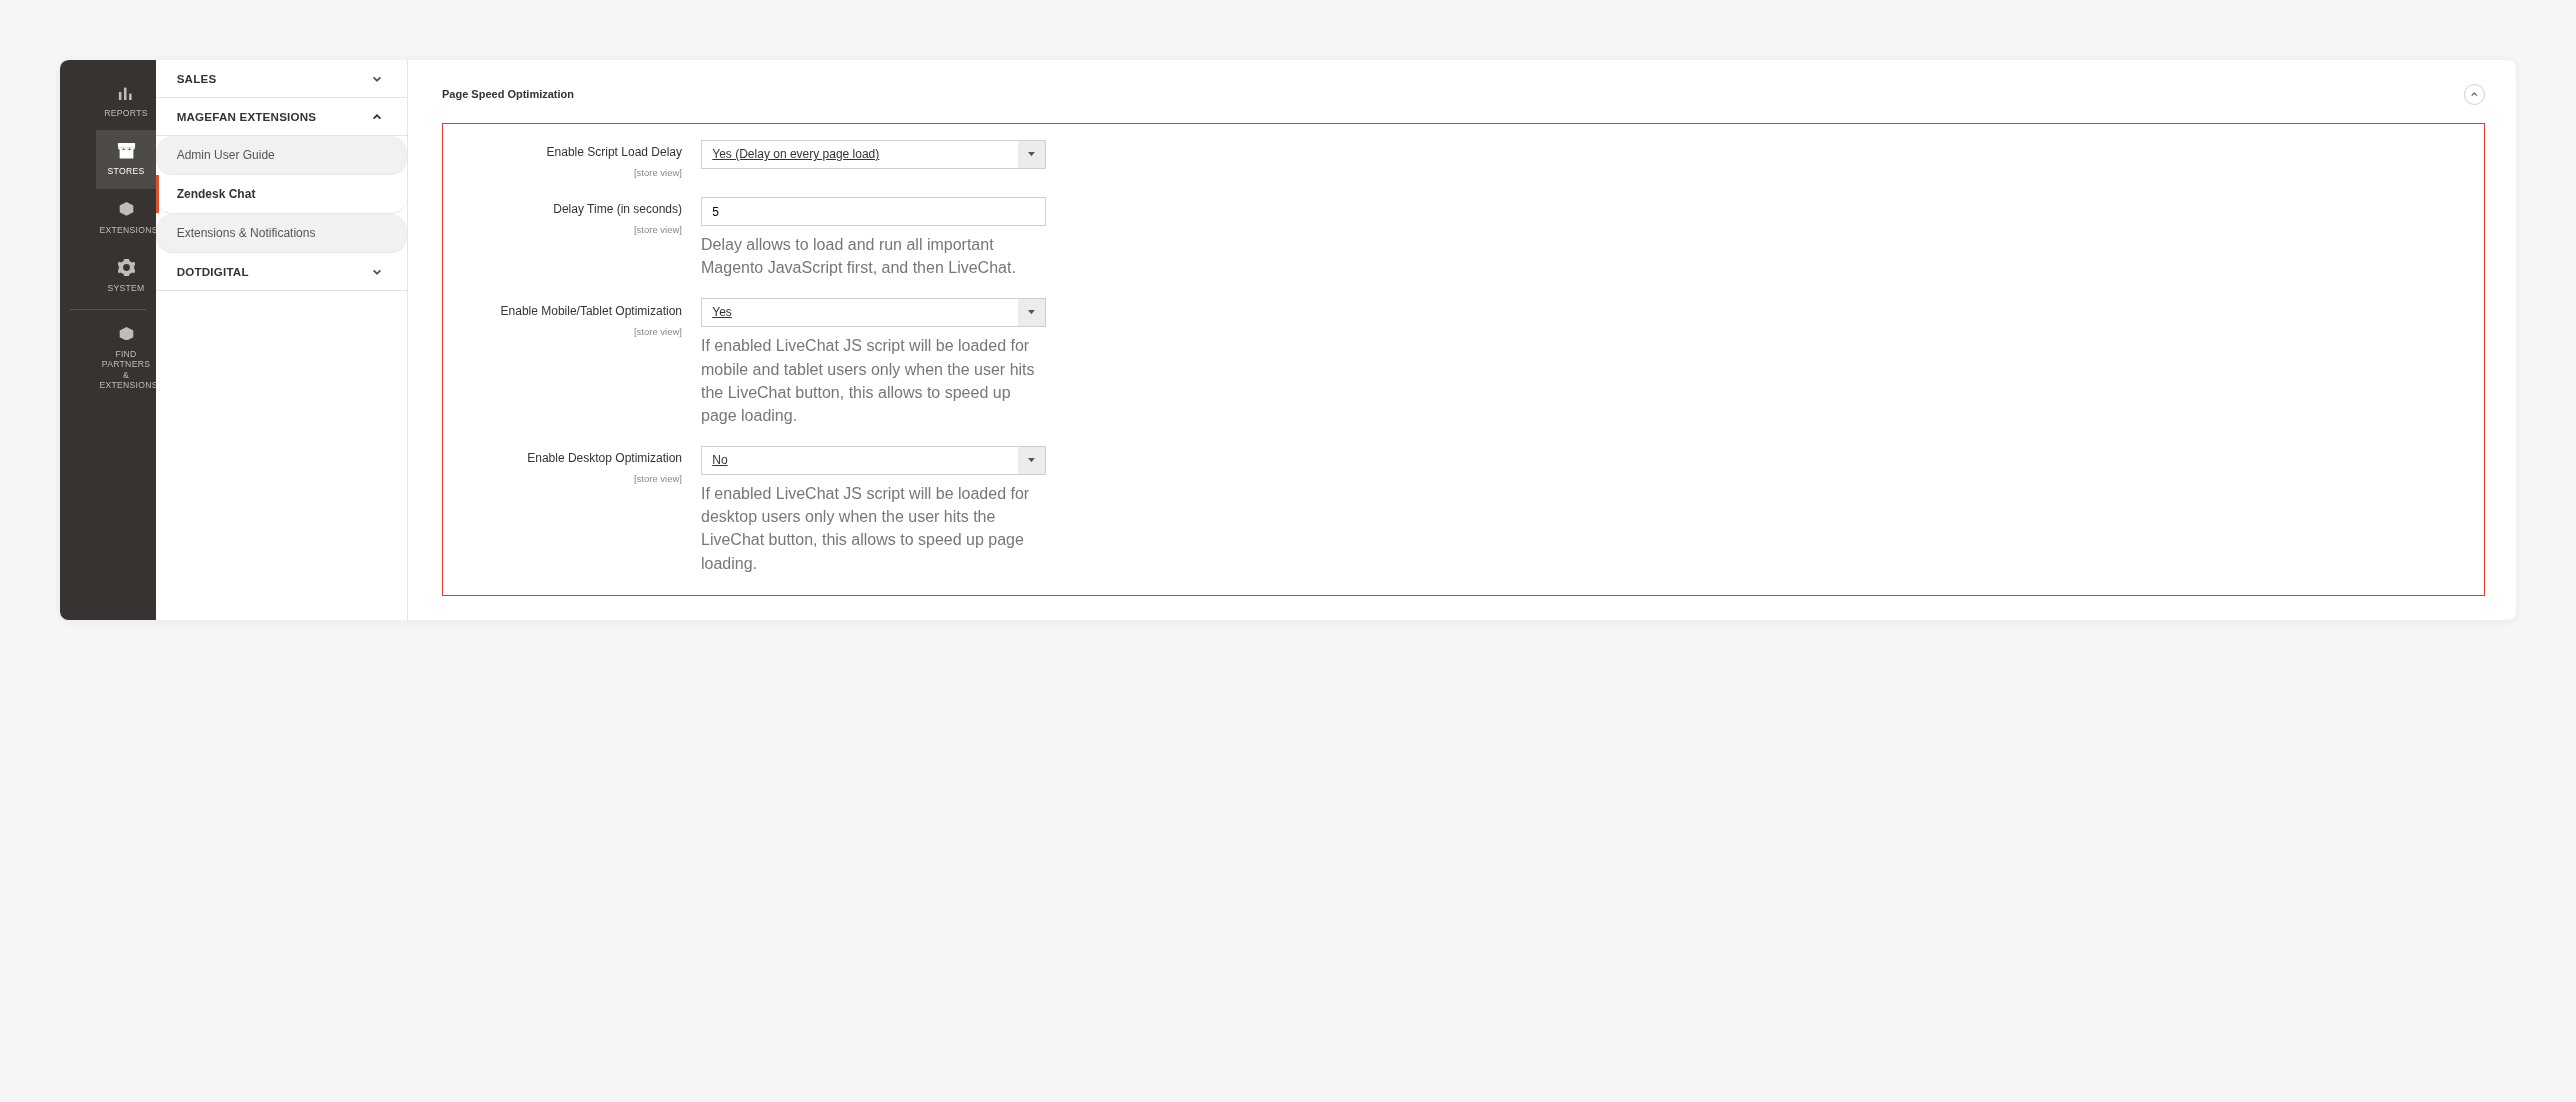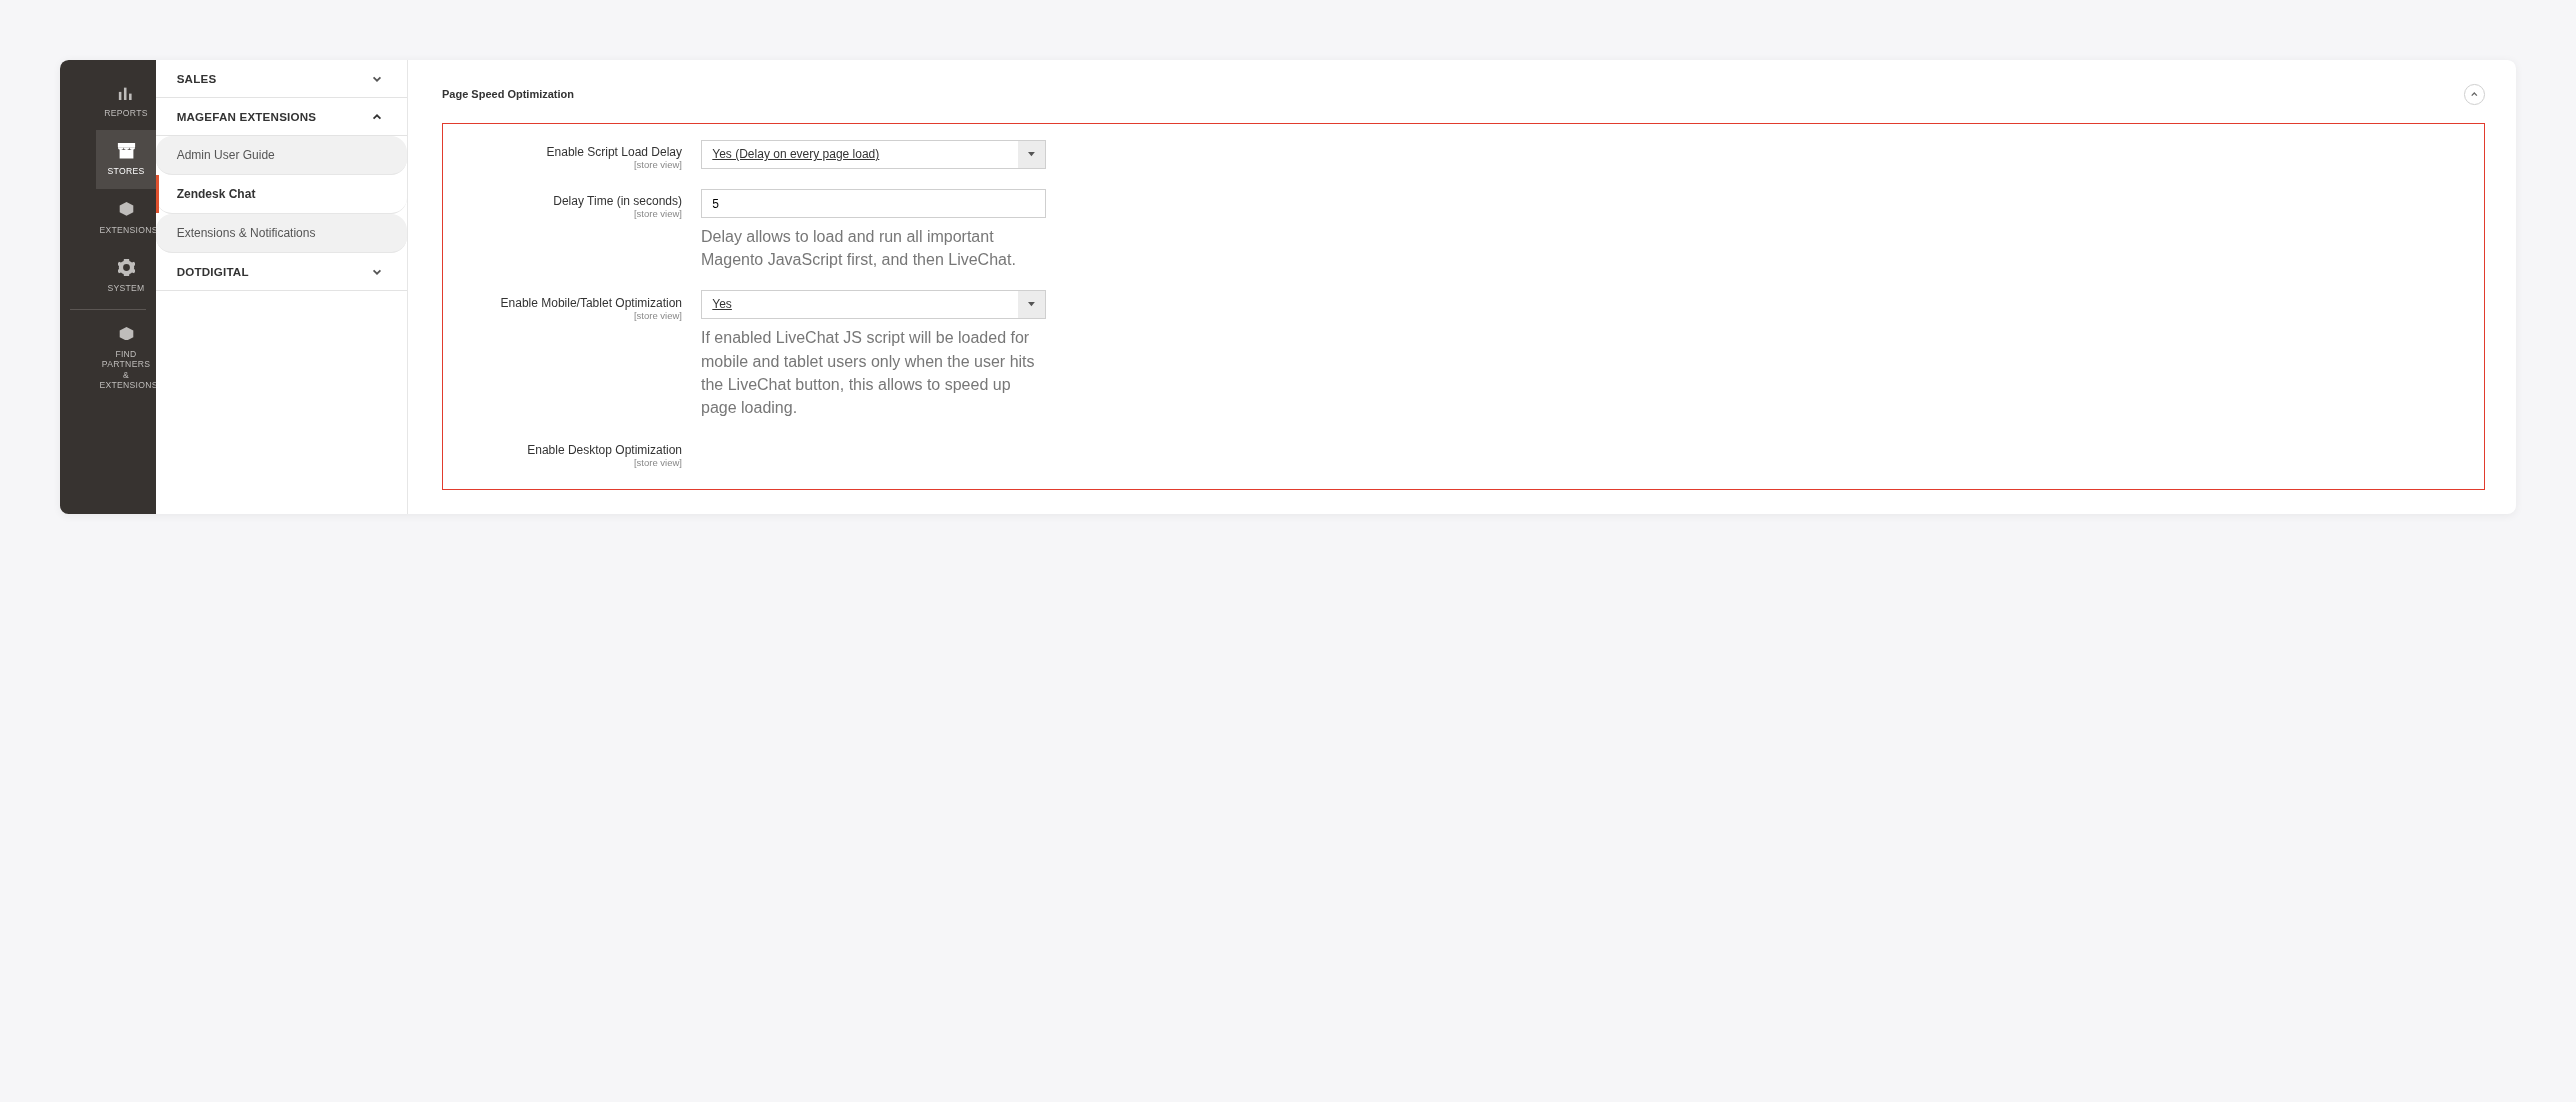--- a/index.html
+++ b/index.html
@@ -153,21 +153,21 @@
   }
   .lbl-col .lbl {
     font-size: 12px;
     color: #333;
     font-weight: 500;
   }
   .lbl-col .scope {
     font-size: 9.5px;
     color: #888;
     display: block;
-    margin-top: 0;
+    margin-top: 8px;
   }
   .ctrl-col {
     flex: 0 0 345px;
   }
   .select-wrap {
     position: relative;
     height: 29px;
   }
   .select-value {
     border: 0.9px solid #cfcfcf;
@@ -369,18 +369,29 @@
           </div>
           <div class="help">If enabled LiveChat JS script will be loaded for mobile and tablet users only when the user hits the LiveChat button, this allows to speed up page loading.</div>
         </div>
       </div>
 
       <div class="form-row">
         <div class="lbl-col">
           <span class="lbl">Enable Desktop Optimization</span>
           <span class="scope">[store view]</span>
         </div>
+        <div class="ctrl-col">
+          <div class="select-wrap">
+            <div class="select-value">No</div>
+            <div class="select-arrow">
+              <svg width="6.9" height="5.2" viewBox="0 0 8 6">
+                  <path d="M0 0l4 5 4-5z" fill="#555"></path>
+                </svg>
+            </div>
+          </div>
+          <div class="help">If enabled LiveChat JS script will be loaded for desktop users only when the user hits the LiveChat button, this allows to speed up page loading.</div>
+        </div>
       </div>
 
     </div>
   </div>
 </div>
 
 
 </body></html>

